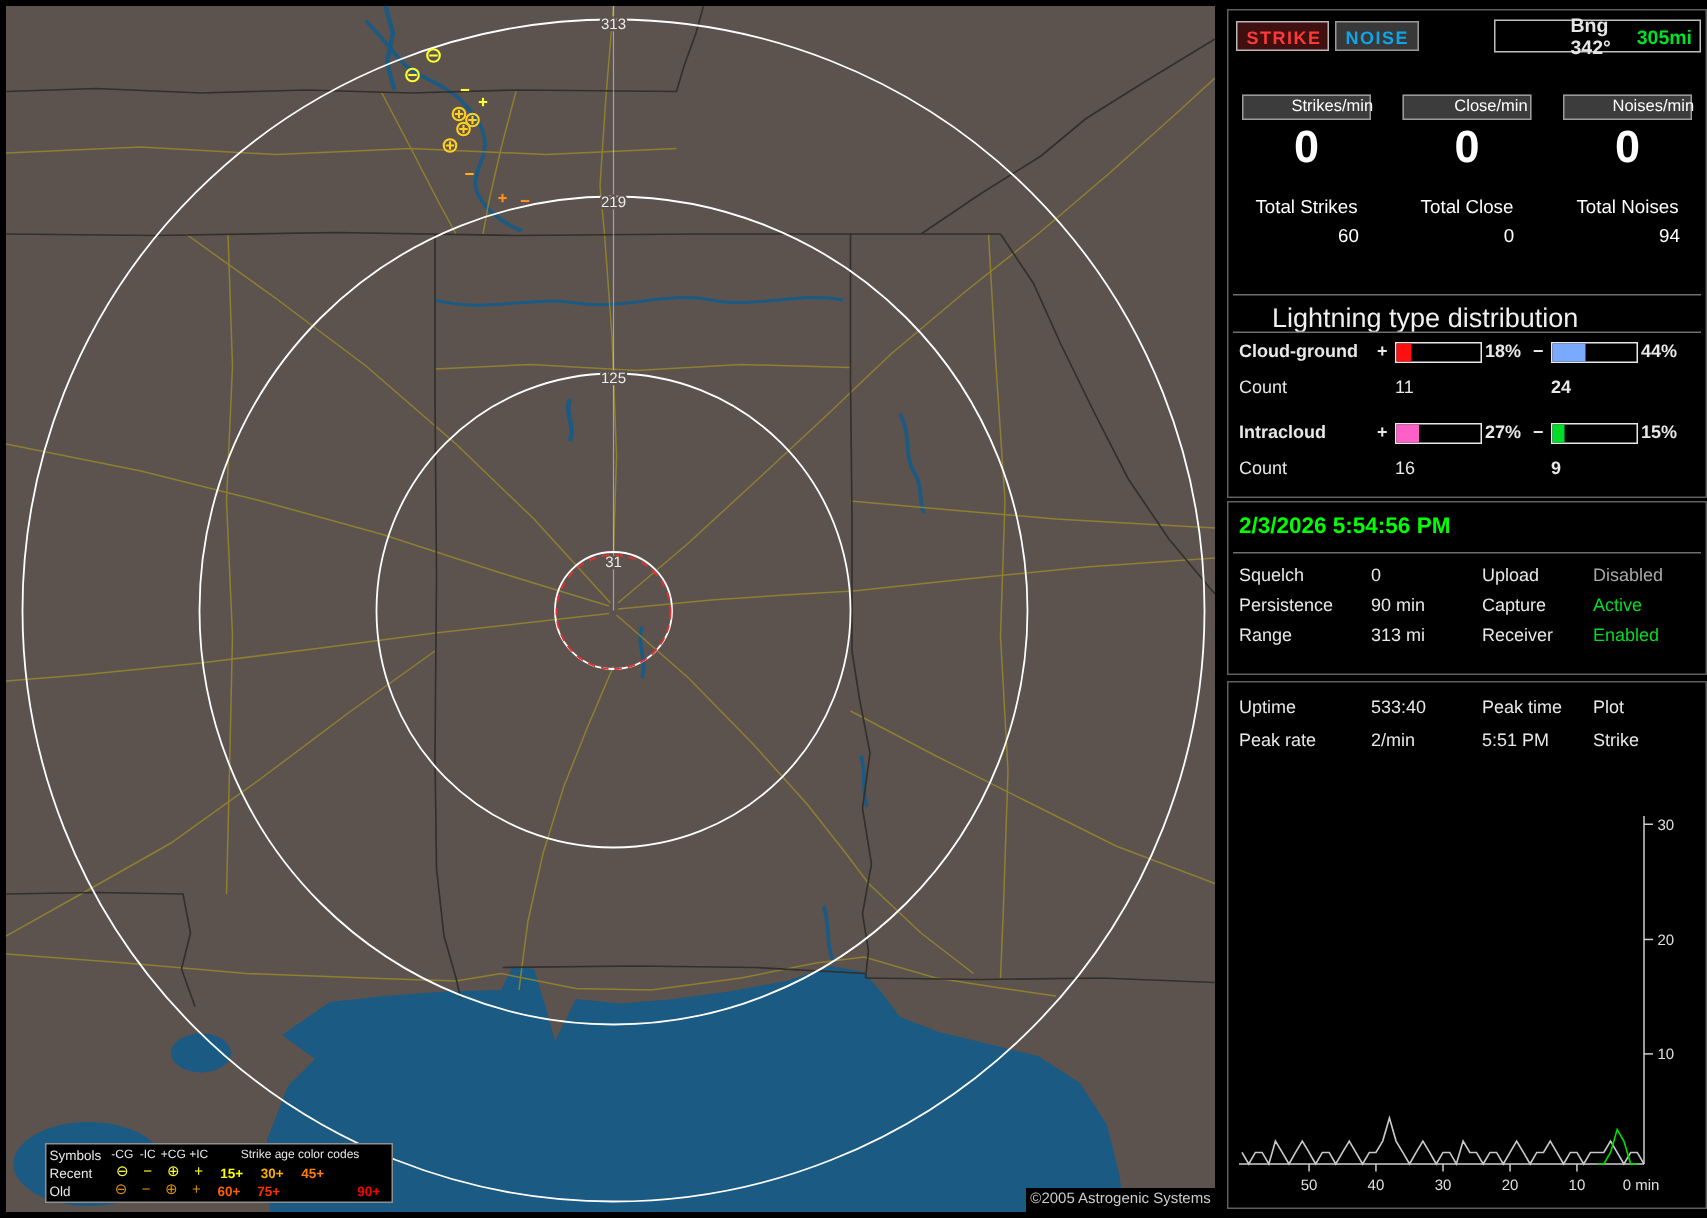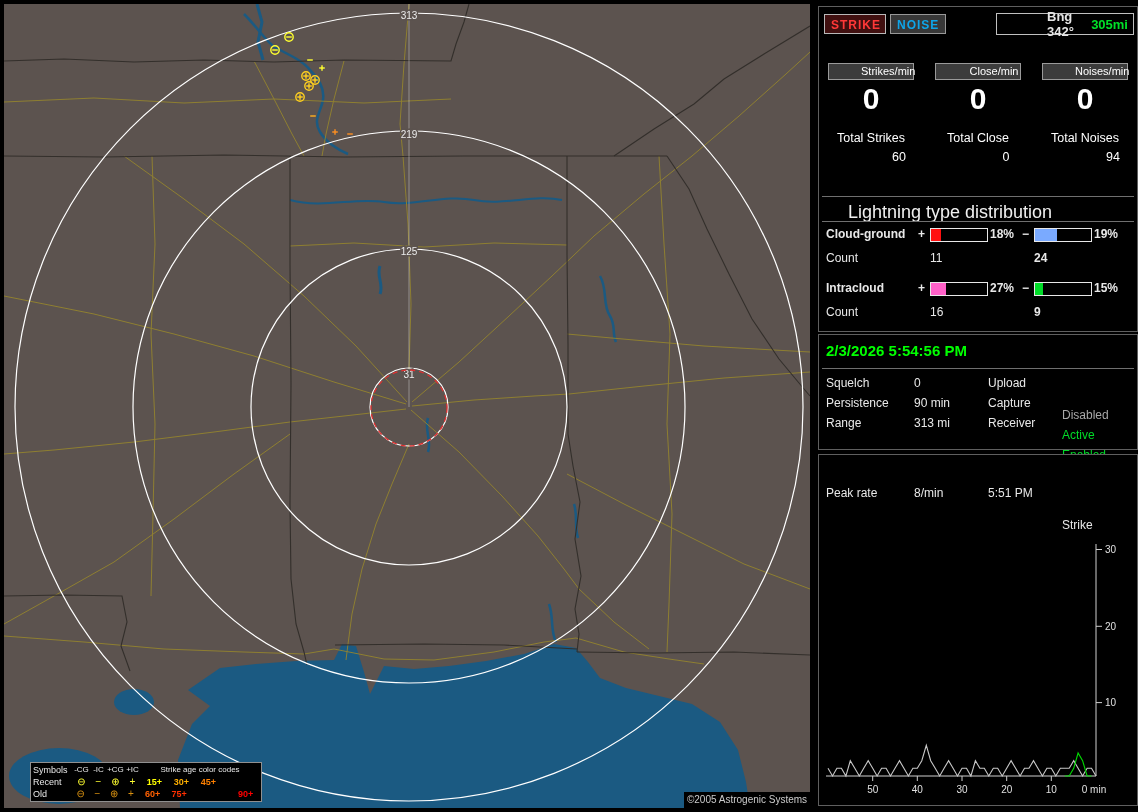--- a/index.html
+++ b/index.html
@@ -47,21 +47,21 @@
   .d-pct2{position:absolute;left:268px;font-weight:bold;}
   .count-row{position:absolute;left:8px;width:306px;height:16px;}
   .count-row .c-lab{position:absolute;left:0;}
   .count-row .c-v1{position:absolute;left:104px;font-weight:normal;}
   .count-row .c-v2{position:absolute;left:208px;font-weight:bold;}
   .datetime{position:absolute;left:8px;top:336px;color:#00ff00;font-weight:bold;font-size:15px;}
   .row4{position:absolute;left:8px;width:306px;height:16px;}
   .row4 .f1{position:absolute;left:0;}
   .row4 .f2{position:absolute;left:88px;}
   .row4 .f3{position:absolute;left:162px;}
-  .row4 .f4{position:absolute;left:236px;margin-top:32px;}
+  .row4 .f4{position:absolute;left:236px;}
   .trend-svg{position:absolute;left:2px;top:530px;}
   .trend-svg text{font-family:"Liberation Sans",sans-serif;font-size:10px;fill:#e0e0e0;}
   .axis{stroke:#cfcfcf;stroke-width:1;}
 </style>
 </head>
 <body>
 
 <div class="screen">
 
   <div class="map">
@@ -245,21 +245,21 @@
       <span class="d-name">Cloud-ground</span>
       <span class="d-sign1">+</span>
       <span class="d-bar d-bar1">
           <span class="d-fill" style="width: 18%; background: rgb(255, 16, 16);"></span>
         </span>
       <span class="d-pct1">18%</span>
       <span class="d-sign2">−</span>
       <span class="d-bar d-bar2">
           <span class="d-fill" style="width: 40%; background: rgb(122, 170, 255);"></span>
         </span>
-      <span class="d-pct2">19%</span>
+      <span class="d-pct2">44%</span>
     </div>
     <div class="count-row" style="top:245px;">
       <span class="c-lab">Count</span>
       <span class="c-v1">11</span>
       <span class="c-v2">24</span>
     </div>
 
     <div class="dist-row" style="top:275px;">
       <span class="d-name">Intracloud</span>
       <span class="d-sign1">+</span>
@@ -296,23 +296,29 @@
       <span class="f4" style="color: rgb(0, 220, 40);">Active</span>
     </div>
     <div class="row4" style="top:410px;">
       <span class="f1">Range</span>
       <span class="f2">313 mi</span>
       <span class="f3">Receiver</span>
       <span class="f4" style="color: rgb(0, 220, 40);">Enabled</span>
     </div>
 
     <div class="sect" style="top:448px;height:352px;"></div>
+    <div class="row4" style="top:458px;">
+      <span class="f1">Uptime</span>
+      <span class="f2">533:40</span>
+      <span class="f3">Peak time</span>
+      <span class="f4">Plot</span>
+    </div>
     <div class="row4" style="top:480px;">
       <span class="f1">Peak rate</span>
-      <span class="f2">8/min</span>
+      <span class="f2">2/min</span>
       <span class="f3">5:51 PM</span>
       <span class="f4">Strike</span>
     </div>
 
     <svg class="trend-svg" viewBox="0 0 316 266" width="316" height="266">
       <line class="axis" x1="276" y1="8" x2="276" y2="240"></line>
       <line class="axis" x1="6" y1="240" x2="276" y2="240"></line>
       <line class="axis" x1="276" y1="13.5" x2="282" y2="13.5"></line>
       <line class="axis" x1="276" y1="90.3" x2="282" y2="90.3"></line>
       <line class="axis" x1="276" y1="166.6" x2="282" y2="166.6"></line>

